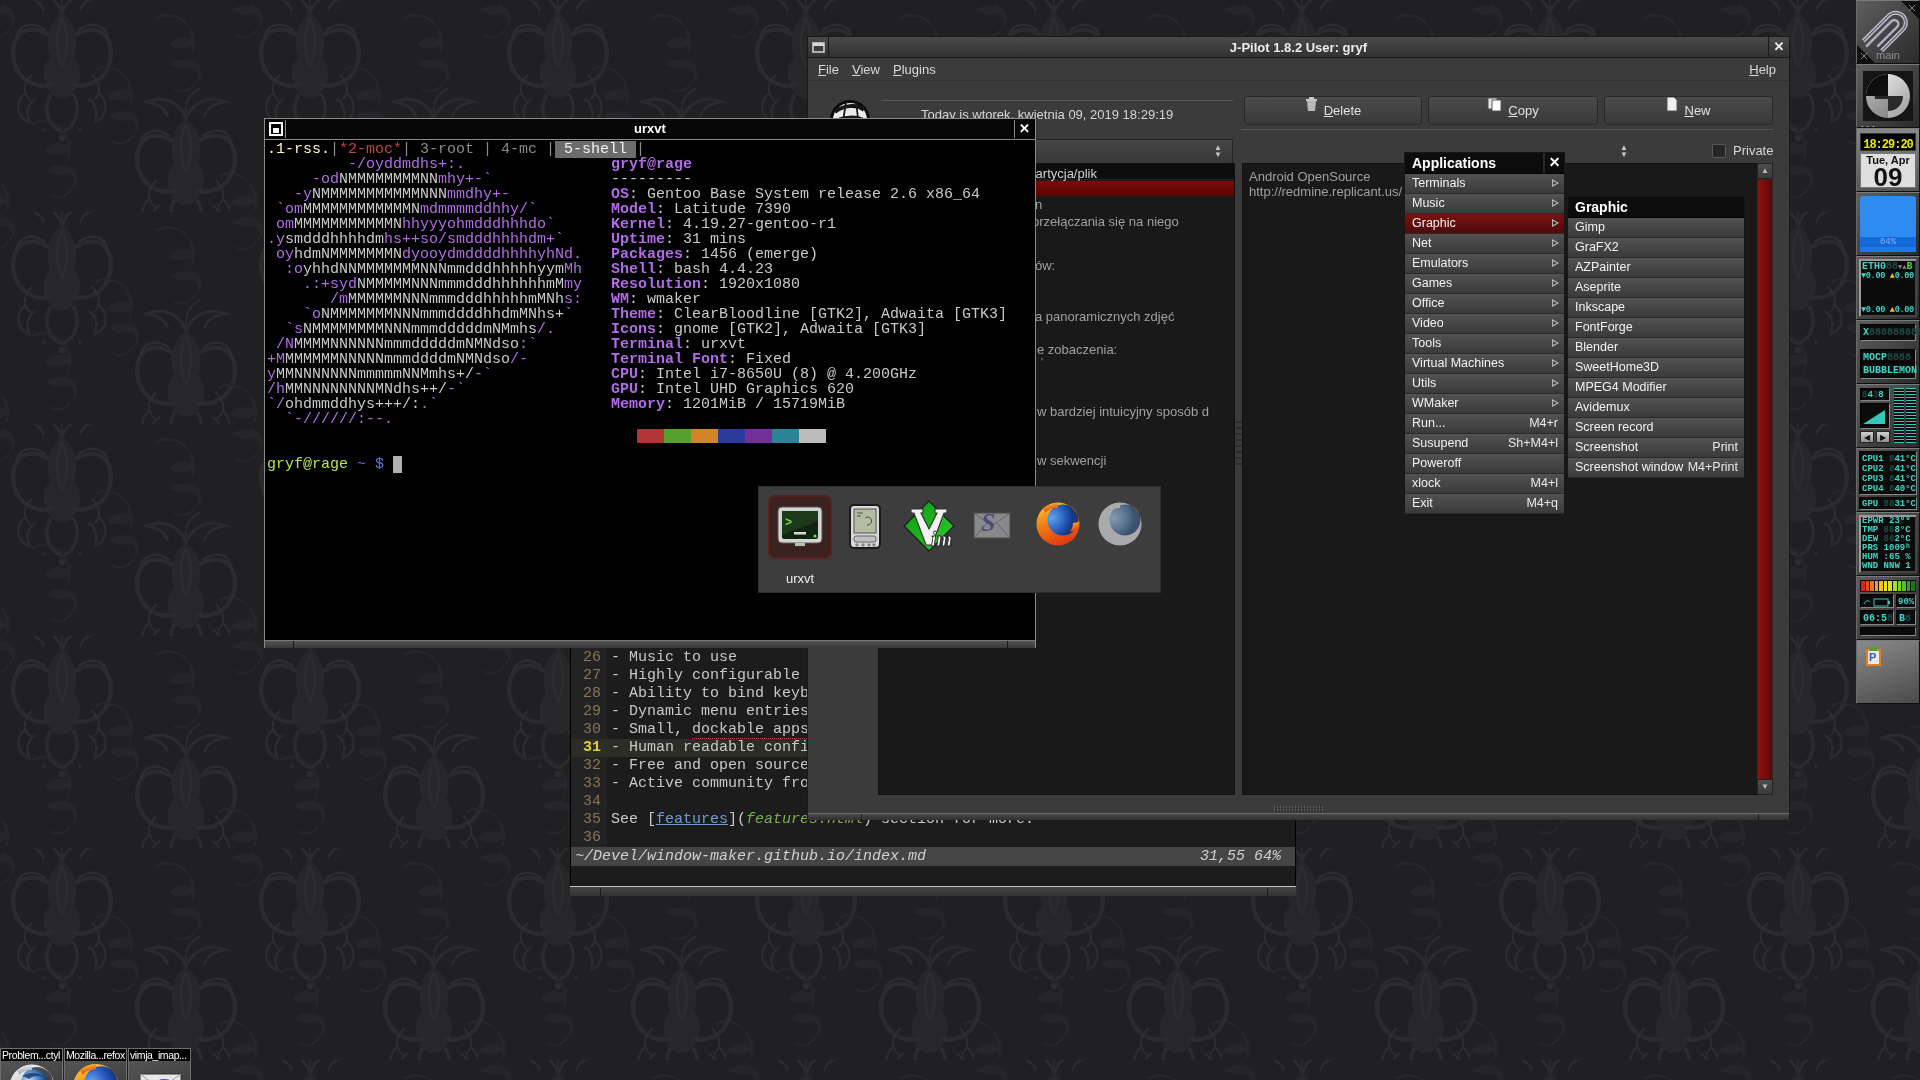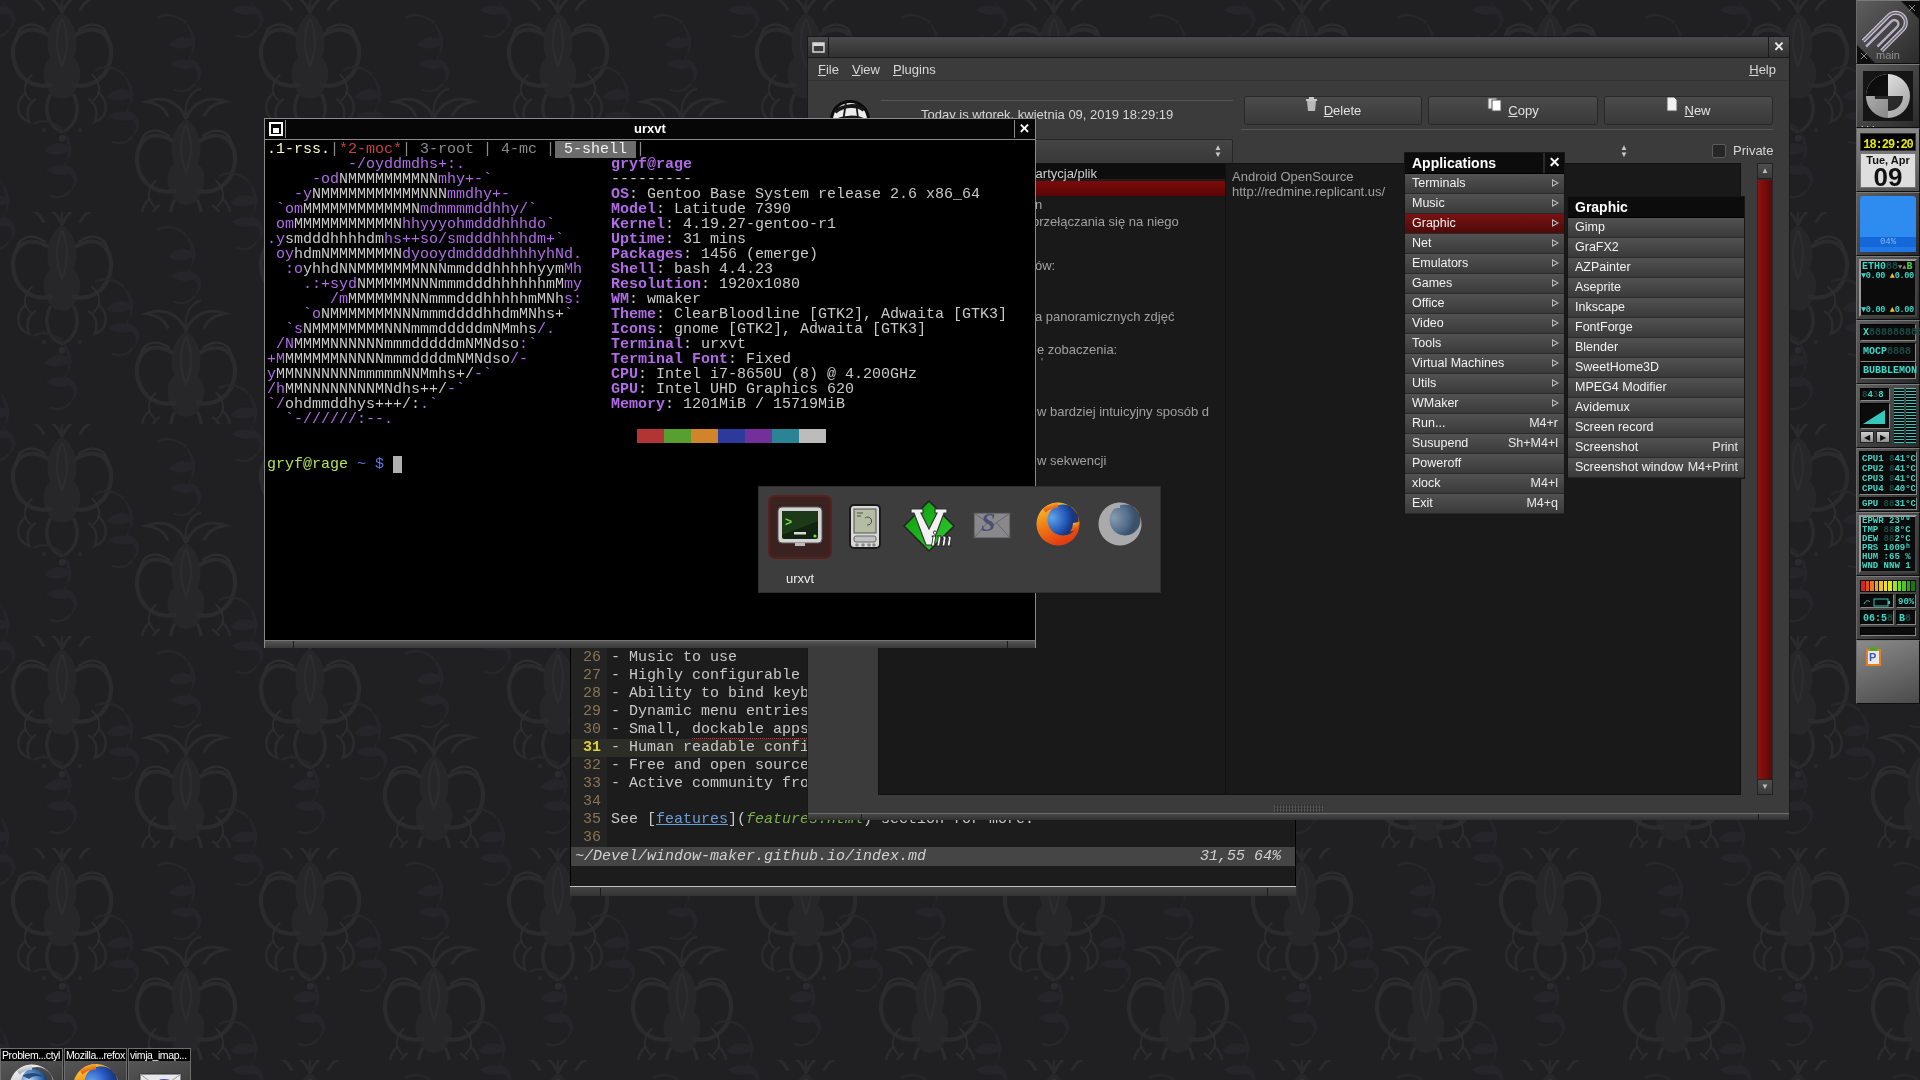--- a/index.html
+++ b/index.html
@@ -154,20 +154,21 @@
  <div class="ln" style="top:229px">36</div>
  <div class="status"><span style="padding-left:4px">~/Devel/window-maker.github.io/index.md</span><span style="position:absolute;right:14px">31,55  64%</span></div>
  <div class="cmdline"></div>
  <div class="hscroll"></div>
     <div class="abs" style="left:29px;top:288px;width:1px;height:8px;background:#1a1a1a"></div>
     <div class="abs" style="left:696px;top:288px;width:1px;height:8px;background:#1a1a1a"></div>
 </div>
 
 <div id="jp">
  <div class="tbar"></div>
+ <div class="ttext">J-Pilot 1.8.2 User: gryf</div>
  <div class="tbtnL"><svg width="21" height="21">
         <rect x="5" y="6" width="11" height="9" fill="none" stroke="#d8d8d8" stroke-width="1.5"></rect>
         <rect x="5" y="6" width="11" height="3" fill="#d8d8d8"></rect>
       </svg></div>
  <div class="tbtnR">✕</div>
  <div class="mbar">
   <div class="mi" style="left:10px"><span class="u">F</span>ile</div>
   <div class="mi" style="left:44px"><span class="u">V</span>iew</div>
   <div class="mi" style="left:85px"><span class="u">P</span>lugins</div>
   <div class="mi" style="right:13px"><span class="u">H</span>elp</div>
@@ -216,21 +217,21 @@
  <div class="jtext" style="left:227px;top:272px">a panoramicznych zdjęć</div>
  <div class="jtext" style="left:229px;top:305px">e zobaczenia:</div>
  <div class="jtext" style="left:233px;top:320px;font-size:10px">'</div>
  <div class="jtext" style="left:229px;top:367px">w bardziej intuicyjny sposób d</div>
  <div class="jtext" style="left:229px;top:416px">w sekwencji</div>
 
  <div class="abs" style="left:427px;top:126px;width:6px;height:632px;background:#3b3b3b"></div>
     <div class="abs" style="left:428px;top:384px;width:2px;height:46px;background:repeating-linear-gradient(#232325 0 2px,transparent 2px 6px)"></div>
     <div class="abs" style="left:431px;top:384px;width:2px;height:46px;background:repeating-linear-gradient(#232325 0 2px,transparent 2px 6px)"></div>
 
- <div class="darkpanel" style="left:417px;top:126px;width:516px;height:632px">
+ <div class="darkpanel" style="left:434px;top:126px;width:516px;height:632px">
   <div class="jtext" style="left:6px;top:5px">Android OpenSource</div>
   <div class="jtext" style="left:6px;top:20px">http://redmine.replicant.us/</div>
  </div>
 
  <div class="abs" style="left:949px;top:126px;width:16px;height:632px;background:#2a2a2a">
   <div style="position:absolute;left:0;top:0;width:16px;height:16px;background:linear-gradient(#4e4e4e,#3a3a3a);border:1px solid #222;color:#bbb;font-size:8px;text-align:center;line-height:14px">▲</div>
   <div style="position:absolute;left:1px;top:17px;width:14px;height:599px;background:linear-gradient(90deg,#8e1212,#5c0707)"></div>
   <div style="position:absolute;left:0;bottom:0;width:16px;height:16px;background:linear-gradient(#4e4e4e,#3a3a3a);border:1px solid #222;color:#bbb;font-size:8px;text-align:center;line-height:14px">▼</div>
  </div>
 
@@ -468,21 +469,21 @@
   <div class="tfrm" style="left:2px;top:2px;width:58px;height:58px"></div>
   <div class="lcd" style="left:5px;top:4px;font-size:10px">ETH0<span class="ghost">88</span><span style="color:#888;font-size:7px">▼▲</span><span style="color:#4ad24a">B</span></div>
   <div class="lcd" style="left:4px;top:14px;font-size:8.5px;letter-spacing:-0.3px"><span style="color:#3fd6c6">▼0.00</span> <span style="color:#e8c020">▲</span><span style="color:#3fd6c6">0.00</span></div>
   <div class="lcd" style="left:4px;top:48px;font-size:8.5px;letter-spacing:-0.3px"><span style="color:#3fd6c6">▼0.00</span> <span style="color:#e8c020">▲</span><span style="color:#3fd6c6">0.00</span></div>
  </div>
 
  <div class="tile" style="top:320px">
   <div class="lcdbox" style="left:3px;top:3px;width:56px;height:17px">
         <span class="lcd" style="left:2px;top:2px;font-size:10px;background:none">X<span class="ghost">888888888</span></span>
       </div>
-  <div class="lcdbox" style="left:3px;top:22px;width:56px;height:19px">
+  <div class="lcdbox" style="left:3px;top:28px;width:56px;height:19px">
         <span class="lcd" style="left:2px;top:2px;font-size:10px;background:none">MOCP<span class="ghost">8888</span></span>
       </div>
   <div class="lcdbox" style="left:3px;top:41px;width:56px;height:17px">
         <span class="lcd" style="left:2px;top:2px;font-size:10px;background:none">BUBBLEMON</span>
       </div>
  </div>
 
  <div class="tile" style="top:384px">
   <div class="lcdbox" style="left:3px;top:3px;width:30px;height:13px">
         <span class="lcd" style="left:1px;top:1px;font-size:9px;background:none"><span class="ghost">8</span>4<span class="ghost">3</span>8</span>

